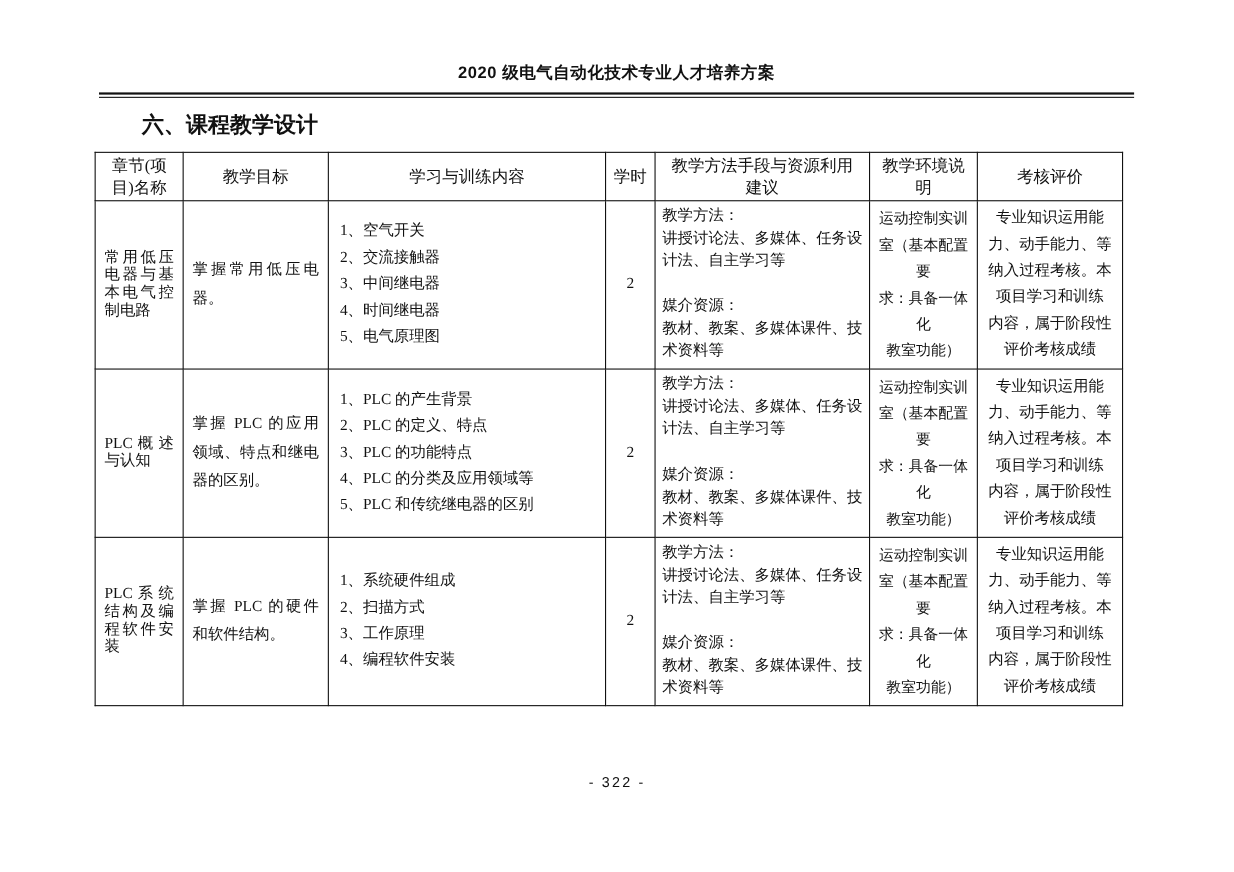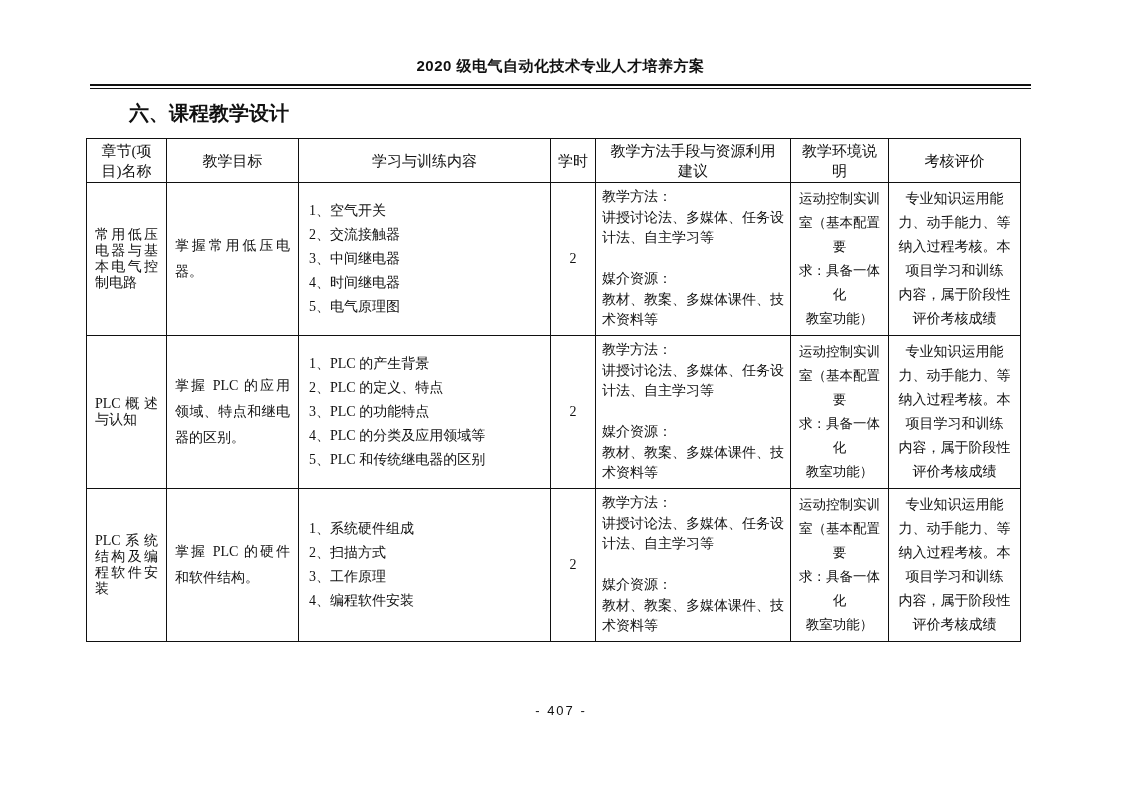--- a/index.html
+++ b/index.html
@@ -159,13 +159,13 @@
       <td class="c-assess">专业知识运用能
 力、动手能力、等
 纳入过程考核。本
 项目学习和训练
 内容，属于阶段性
 评价考核成绩</td>
     </tr>
   </tbody>
 </table>
 
-<div class="page-number">- 407 -</div>
+<div class="page-number">- 322 -</div>
 
 </body></html>

